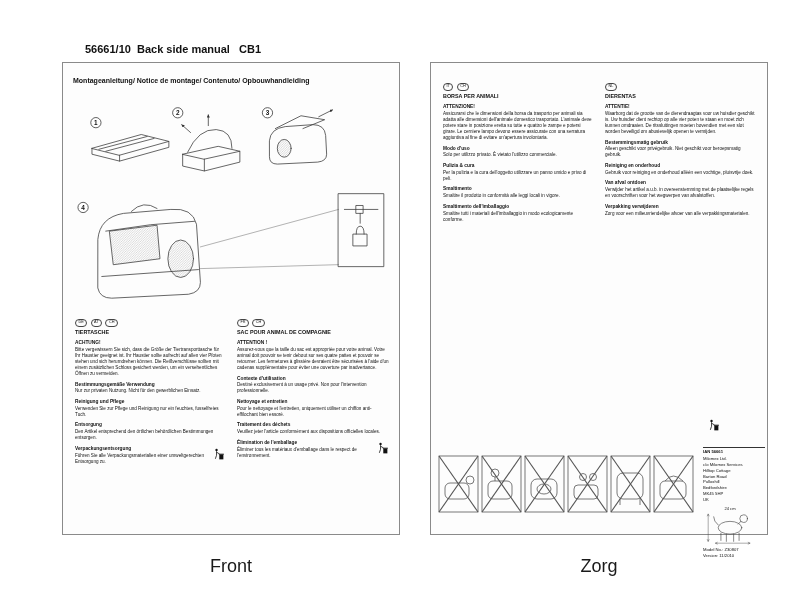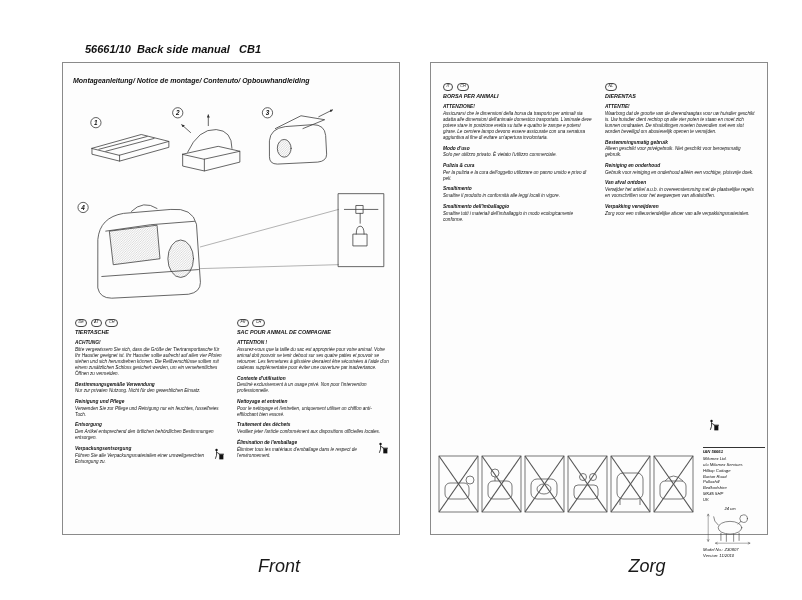--- a/index.html
+++ b/index.html
@@ -1,18 +1,18 @@
 <!DOCTYPE html>
 <html><head>
 <meta charset="utf-8">
 <style>
   *{box-sizing:border-box;margin:0;padding:0;}
   html,body{width:802px;height:600px;}
   body{font-family:"Liberation Sans",sans-serif;background:#ffffff;color:#111;position:relative;-webkit-text-size-adjust:none;}
-  #screen{position:absolute;inset:0;background:#fff;overflow:hidden;font-style:italic;}
+  #screen{position:absolute;inset:0;background:#fff;overflow:hidden;}
 
   .hdr{position:absolute;left:85px;top:13px;font-size:11px;font-weight:bold;line-height:1.3;white-space:pre;}
 
   .page{position:absolute;top:62px;width:338px;height:473px;background:#fdfdfd;border:1px solid #8a8a8a;}
   .page.front{left:62px;}
   .page.back{left:430px;}
 
   .ftitle{position:absolute;left:10px;top:13px;width:252px;font-size:7px;font-weight:bold;line-height:1.4;}
 
   .diag{position:absolute;left:6px;top:36px;width:322px;height:212px;}
@@ -34,21 +34,21 @@
   .withicon .disp{position:absolute;right:1px;top:2px;}
 
   .picto{position:absolute;left:6px;top:390px;width:258px;height:62px;}
   .info{position:absolute;left:272px;top:384px;width:62px;font-size:4.2px;line-height:1.4;}
   .info .ian{font-weight:bold;border-top:0.6px solid #333;padding-top:1px;margin-bottom:1px;}
   .info .addr span{display:block;}
   .info .model{margin-top:2px;}
   .dogsvg{width:54px;height:40px;margin:2px 0 1px;display:block;}
   .back-disp{position:absolute;left:277px;top:356px;}
 
-  .plabel{position:absolute;top:556px;font-size:18px;color:#1a1a1a;transform:translateX(-50%);margin-left:48px;}
+  .plabel{position:absolute;top:556px;font-size:18px;color:#1a1a1a;transform:translateX(-50%);}
   .plabel.front{left:231px;}
   .plabel.back{left:599px;}
 </style>
 </head>
 <body>
 
 <svg width="0" height="0" style="position:absolute" aria-hidden="true">
   <defs>
     <symbol id="disp-symbol" viewBox="0 0 14 16">
       <circle cx="4.5" cy="2.2" r="1.5" fill="#111"></circle>

